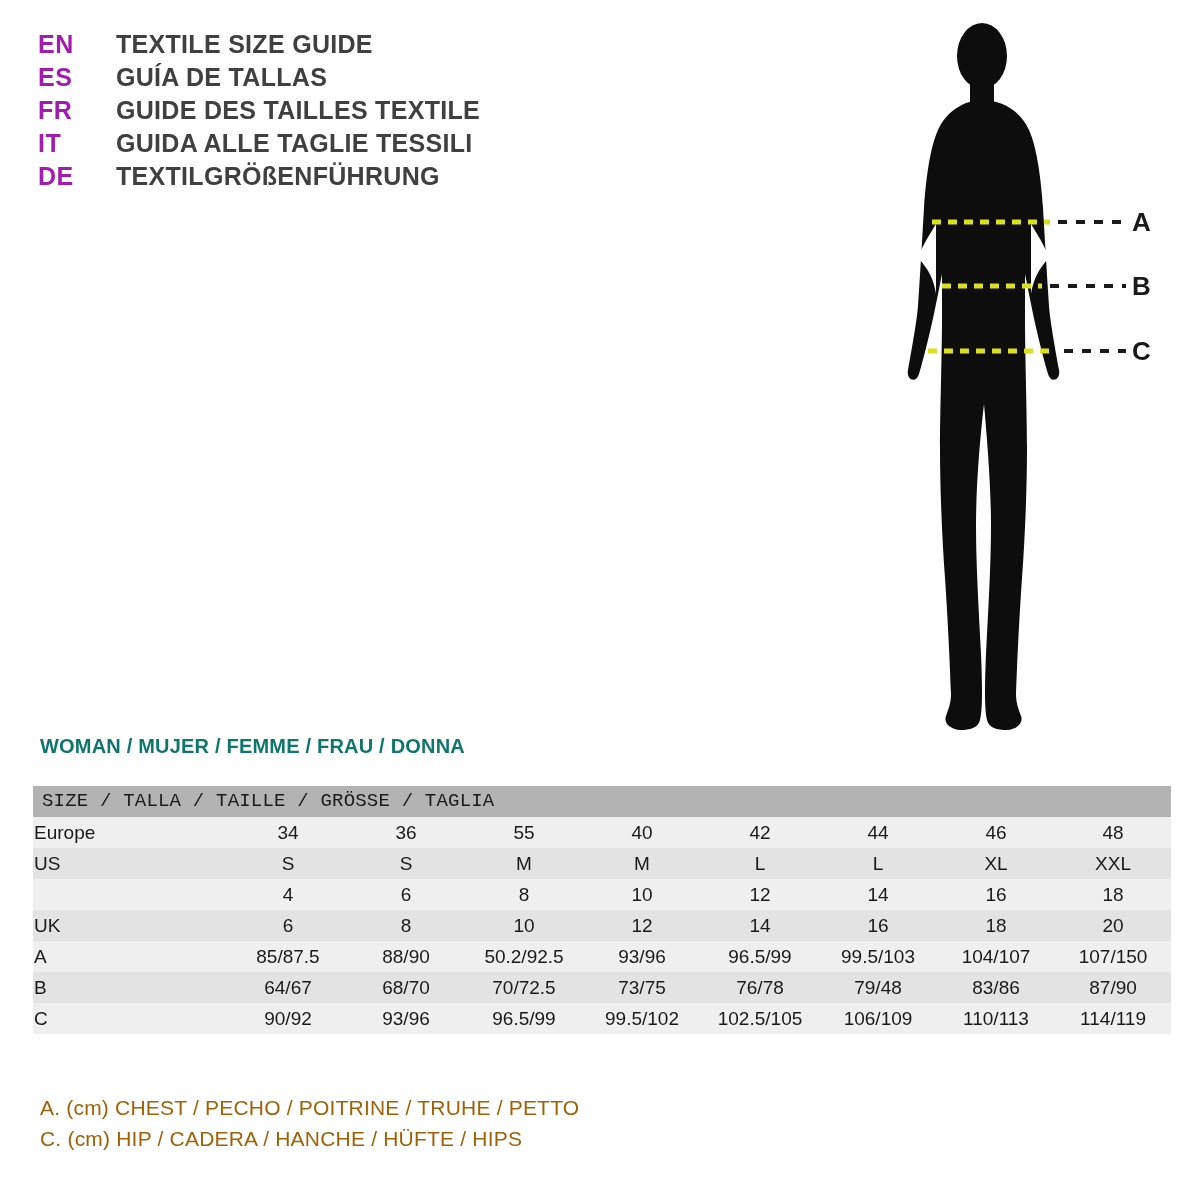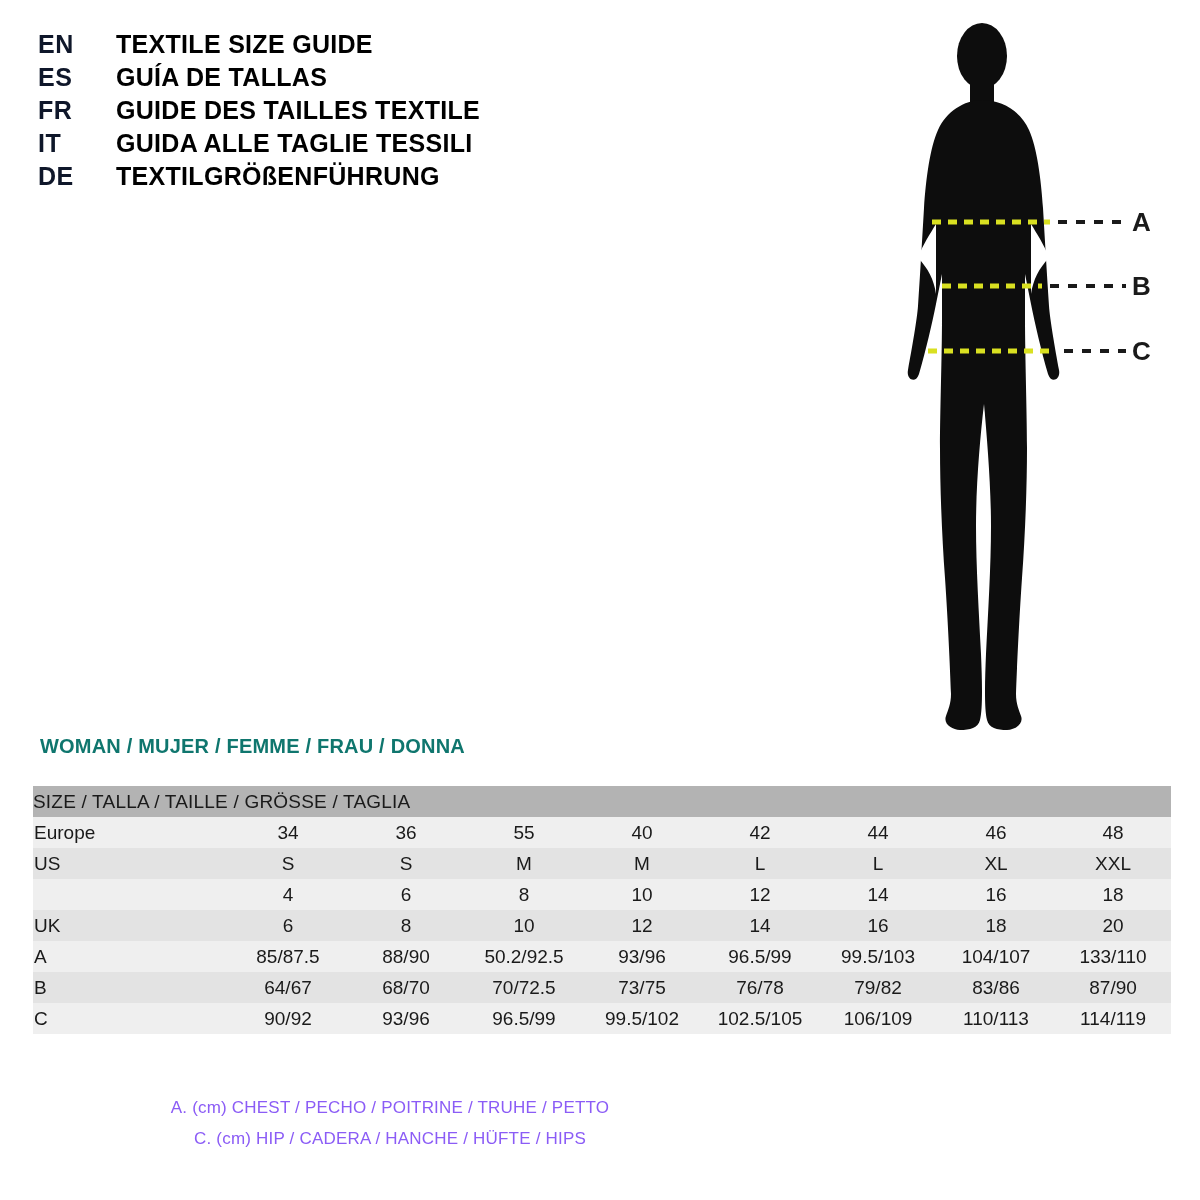--- a/index.html
+++ b/index.html
@@ -28,27 +28,27 @@
     align-items: baseline;
     height: 33px;
     white-space: nowrap;
   }
   .title-lang {
     width: 78px;
     flex: 0 0 78px;
     font-size: 25px;
     font-weight: bold;
     letter-spacing: 0.5px;
-    color: #0f172a;
+    color: #a21caf;
   }
   .title-text {
     font-size: 25px;
     font-weight: bold;
     letter-spacing: 0.3px;
-    color: #000000;
+    color: #404040;
   }
 
   
   #figure-area {
     position: absolute;
     left: 860px;
     top: 18px;
     width: 330px;
     height: 740px;
   }
@@ -88,22 +88,24 @@
   #size-table th, #size-table td {
     padding: 0;
     height: 31px;
     line-height: 31px;
     font-weight: normal;
     color: #1a1a1a;
   }
   #size-table thead th {
     background: #b3b3b3;
     text-align: left;
+    padding-left: 9px;
     font-size: 19px;
     letter-spacing: 0.2px;
+    font-family: Liberation Mono, monospace;
   }
   #size-table tbody tr:nth-child(odd) {
     background: #efefef;
   }
   #size-table tbody tr:nth-child(even) {
     background: #e3e3e3;
   }
   #size-table td.rowlabel {
     text-align: left;
     padding-left: 1px;
@@ -114,26 +116,25 @@
   }
 
   
   #footnotes {
     position: absolute;
     left: 40px;
     top: 1092px;
     width: 700px;
   }
   .footnote {
-    font-size: 17px;
+    font-size: 21px;
     line-height: 31px;
     letter-spacing: 0.2px;
-    color: #8b5cf6;
+    color: #a16207;
     white-space: nowrap;
-    text-align: center;
   }
 </style>
 </head>
 <body>
 
 <div id="title-block">
   <div class="title-row">
     <span class="title-lang">EN</span>
     <span class="title-text">TEXTILE SIZE GUIDE</span>
   </div>
@@ -283,30 +284,30 @@
     </tr>
     <tr>
       <td class="rowlabel">A</td>
       <td class="val">85/87.5</td>
       <td class="val">88/90</td>
       <td class="val">50.2/92.5</td>
       <td class="val">93/96</td>
       <td class="val">96.5/99</td>
       <td class="val">99.5/103</td>
       <td class="val">104/107</td>
-      <td class="val">133/110</td>
+      <td class="val">107/150</td>
     </tr>
     <tr>
       <td class="rowlabel">B</td>
       <td class="val">64/67</td>
       <td class="val">68/70</td>
       <td class="val">70/72.5</td>
       <td class="val">73/75</td>
       <td class="val">76/78</td>
-      <td class="val">79/82</td>
+      <td class="val">79/48</td>
       <td class="val">83/86</td>
       <td class="val">87/90</td>
     </tr>
     <tr>
       <td class="rowlabel">C</td>
       <td class="val">90/92</td>
       <td class="val">93/96</td>
       <td class="val">96.5/99</td>
       <td class="val">99.5/102</td>
       <td class="val">102.5/105</td>

